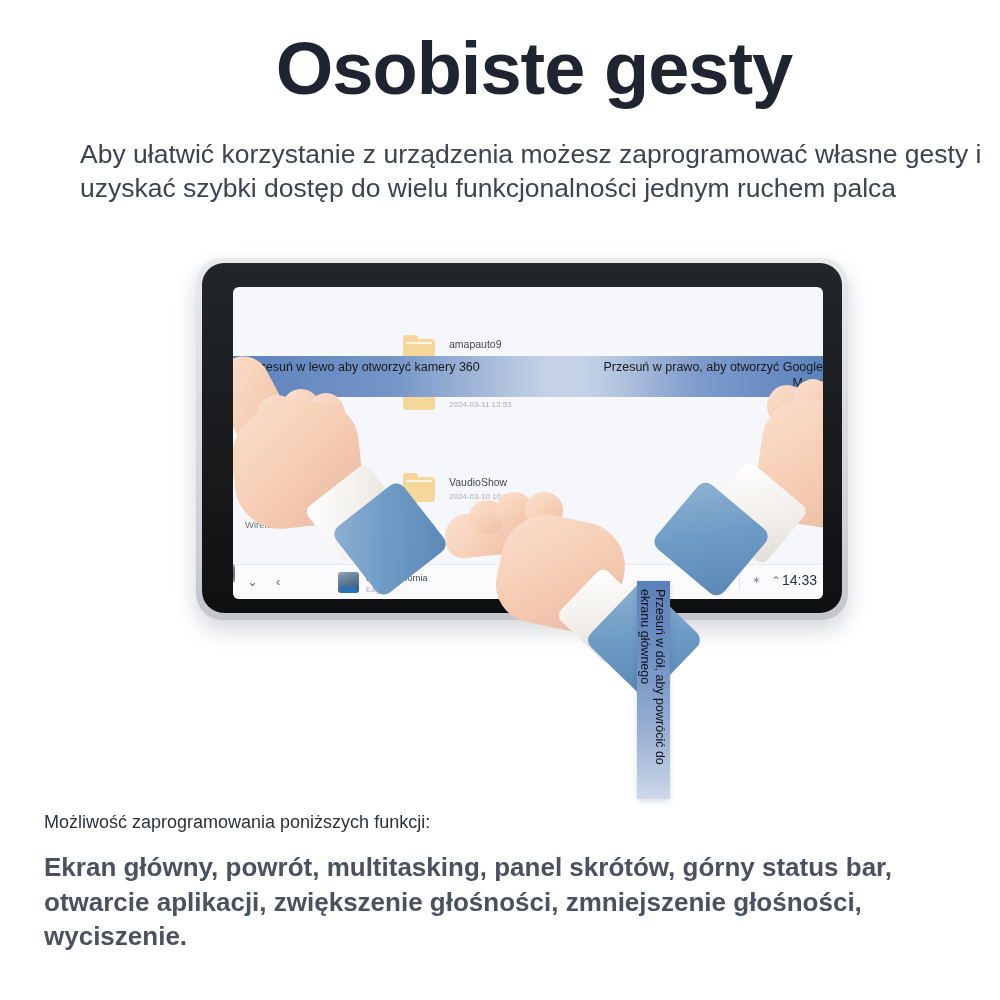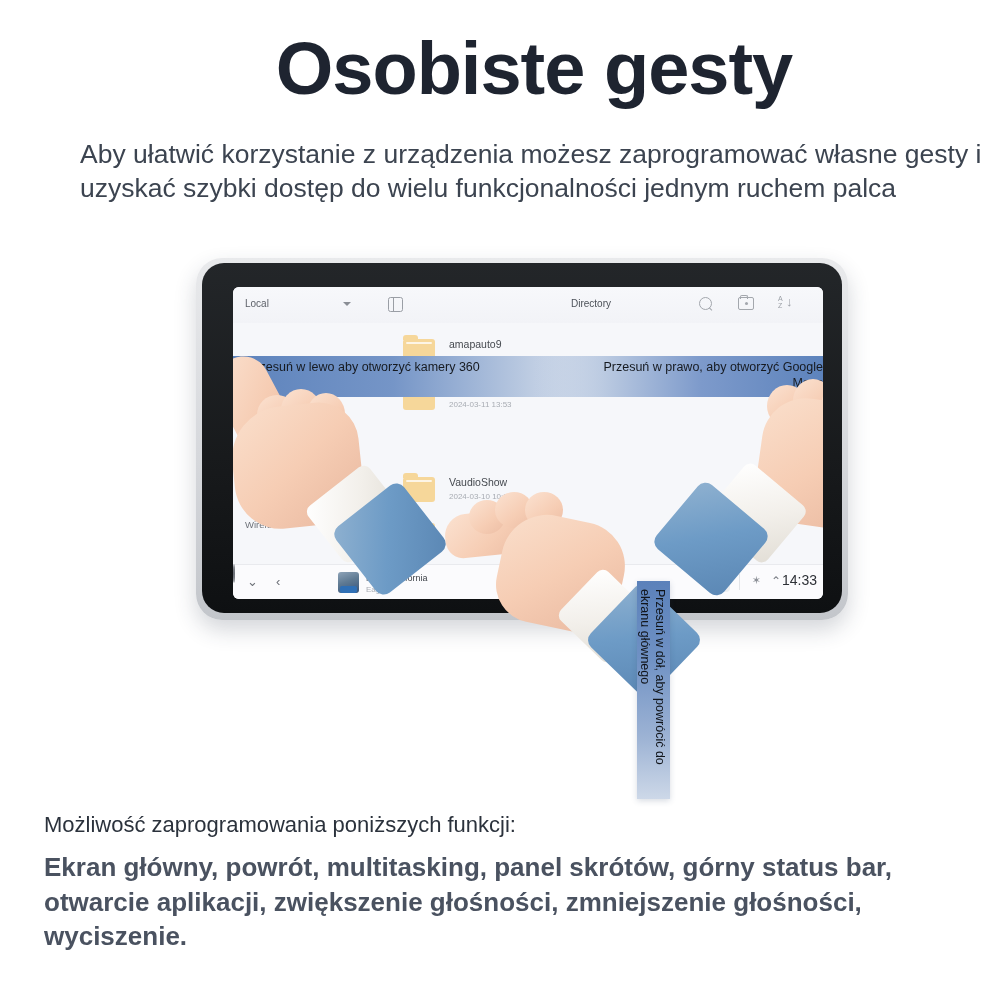--- a/index.html
+++ b/index.html
@@ -197,52 +197,39 @@
     border-radius:22px 22px 18px 18px;transform:rotate(-6deg);}
   #hand-bottom .f-knuck1{left:18px;top:14px;width:36px;height:34px;border-radius:50%;}
   #hand-bottom .f-knuck2{left:44px;top:6px;width:38px;height:36px;border-radius:50%;}
   #hand-bottom .f-knuck3{left:74px;top:6px;width:38px;height:36px;border-radius:50%;}
   #hand-bottom .cuff-l{left:118px;top:96px;width:72px;height:68px;transform:rotate(44deg);}
   #hand-bottom .sleeve-l{left:150px;top:112px;width:86px;height:84px;transform:rotate(44deg);}
 
   
   #foot-title{
     position:absolute;left:44px;top:812px;width:930px;
-    font-size:22px;color:#2b323c;font-weight:400;
+    font-size:18px;color:#2b323c;font-weight:400;
   }
   #foot-body{
     position:absolute;left:44px;top:850px;width:945px;
     font-size:26px;line-height:1.33;color:#4a5260;font-weight:700;
   }
 </style>
 </head>
 <body>
 
 <div id="headline">Osobiste gesty</div>
 <div id="subhead">Aby ułatwić korzystanie z urządzenia możesz zaprogramować własne gesty i uzyskać szybki dostęp do wielu funkcjonalności jednym ruchem palca</div>
 
 <div id="tablet-wrap">
   <div id="tablet-outer">
     <div id="tablet-bezel">
 
       <div id="screen">
 
-        <div id="toolbar">
-          <span class="tb-local">Local</span>
-          <span class="tb-caret"></span>
-          <span class="tb-split"></span>
-          <span class="tb-dir">Directory</span>
-          <span class="tb-search"></span>
-          <span class="tb-newfolder"></span>
-          <span class="tb-sort">
-            <span class="az">A</span>
-            <span class="az2">Z</span>
-            <span class="arr">↓</span>
-          </span>
-        </div>
 
         <div class="side-lbl" style="left:12px;top:195px;">US...</div>
         <div class="side-lbl" style="left:12px;top:232px;">Wireles...</div>
 
         <div class="file-row" style="top:48px;">
           <span class="folder-ico"></span>
           <span class="file-name">amapauto9</span>
           <span class="file-date">2024-03-11 13:53</span>
         </div>
         <div class="file-row" style="top:94px;">

